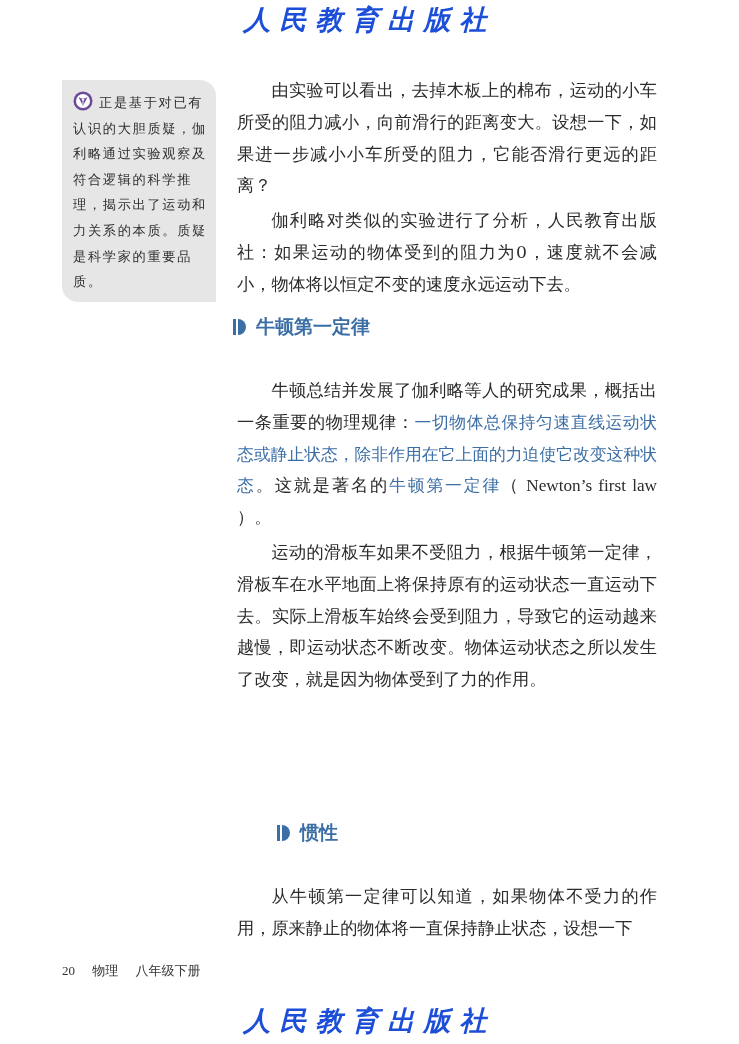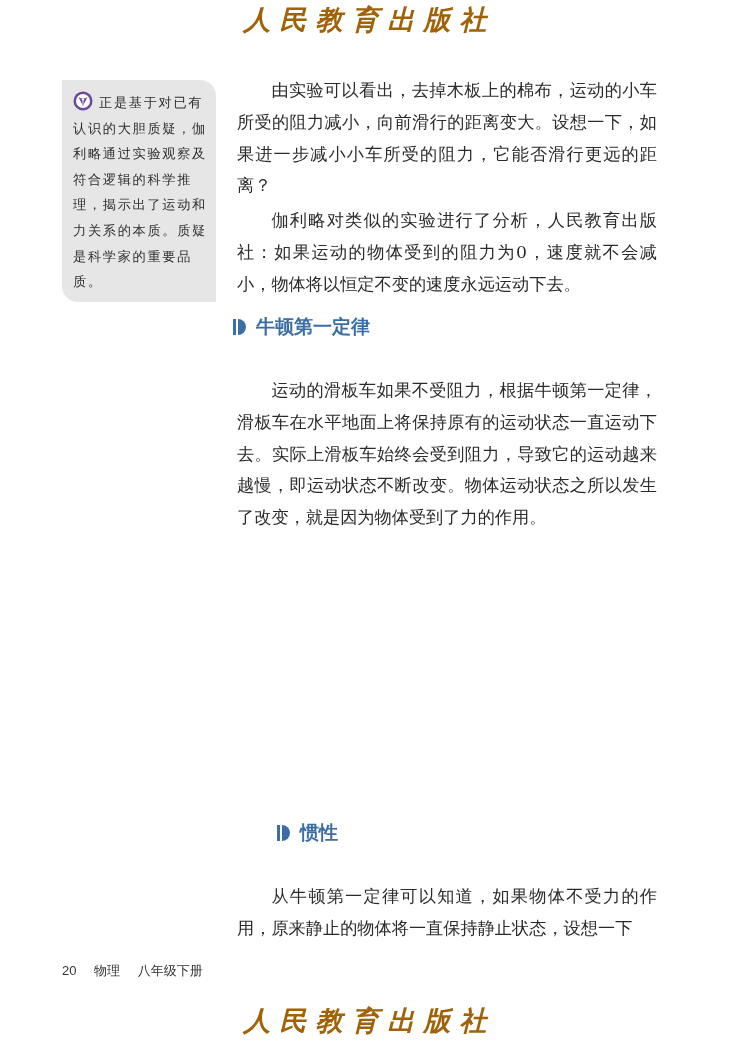--- a/index.html
+++ b/index.html
@@ -2,21 +2,21 @@
 <html><head>
 <meta charset="utf-8">
 <style>
   html, body { margin: 0; padding: 0; }
   body {
     width: 739px; height: 1044px; background: #ffffff; position: relative; overflow: hidden;
     font-family: "DejaVu Serif", "Liberation Serif", serif; color: #2b2b2b;
   }
   .publisher {
     position: absolute; left: 0; width: 739px; text-align: center;
-    font-family: "DejaVu Serif", serif; font-style: italic; color: #a16207;
+    font-family: "DejaVu Serif", serif; font-style: italic; color: #1d4ed8;
     font-size: 27px; letter-spacing: 9px; font-weight: bold;
   }
   .publisher.top { top: 2px; }
   .publisher.bottom { top: 1003px; }
 
   .sidenote {
     position: absolute; left: 62px; top: 80px; width: 154px; height: 222px;
     background: #e6e6e6; border-radius: 0 16px 0 16px;
     box-sizing: border-box; padding: 10px 6px 0 11px;
     font-size: 13.2px; line-height: 25.6px; letter-spacing: 1.7px; color: #2e2e2e;
@@ -37,21 +37,21 @@
     position: absolute; left: 233px; display: flex; align-items: center;
     color: #3b6ea5; font-family: "DejaVu Sans", "Liberation Sans", sans-serif;
     font-size: 19px; font-weight: bold;
   }
   .heading .marker { display: inline-flex; align-items: center; margin-right: 10px; }
   .heading .bar { width: 3px; height: 16px; background: #3b6ea5; margin-right: 2px; }
   .heading .half { width: 8px; height: 16px; background: #3b6ea5; border-radius: 0 8px 8px 0; }
 
   .footer {
     position: absolute; left: 62px; top: 962px; font-size: 13px; color: #333;
-    font-family: Liberation Sans, sans-serif;
+    font-family: Liberation Serif, serif;
   }
   .footer span { margin-right: 14px; }
 </style>
 </head>
 <body>
 
 <div class="publisher top">人民教育出版社</div>
 
 <div class="sidenote">
   <span class="icon">
@@ -72,20 +72,21 @@
 
 <div class="heading" style="top:314px;">
   <span class="marker">
       <span class="bar"></span>
       <span class="half"></span>
     </span>
   <span>牛顿第一定律</span>
 </div>
 
 <div class="main" style="top:372px;">
+  <p><span>牛顿总结并发展了伽利略等人的研究成果，概括出一条重要的物理规律：</span><span class="hl">一切物体总保持匀速直线运动状态或静止状态，除非作用在它上面的力迫使它改变这种状态</span><span>。这就是著名的</span><span class="hl">牛顿第一定律</span><span class="latin">（ Newton’s first law ）。</span></p>
   <p>运动的滑板车如果不受阻力，根据牛顿第一定律，滑板车在水平地面上将保持原有的运动状态一直运动下去。实际上滑板车始终会受到阻力，导致它的运动越来越慢，即运动状态不断改变。物体运动状态之所以发生了改变，就是因为物体受到了力的作用。</p>
 </div>
 
 <div class="heading" style="top:820px;margin-left:44px;">
   <span class="marker">
       <span class="bar"></span>
       <span class="half"></span>
     </span>
   <span>惯性</span>
 </div>

